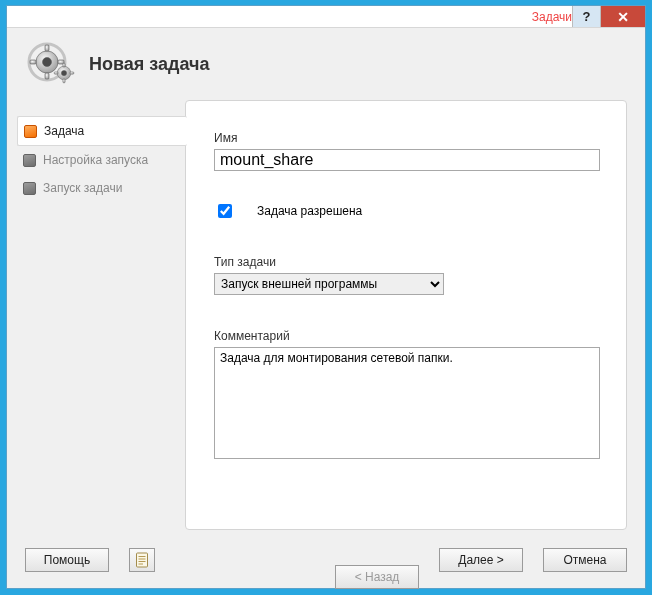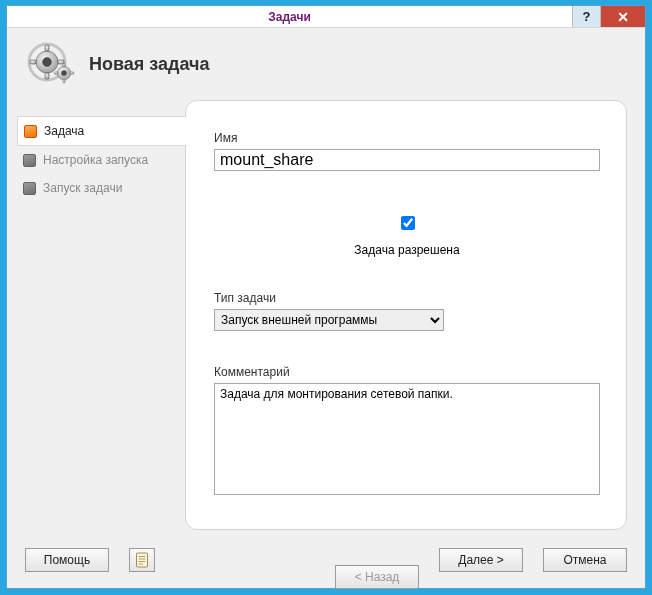--- a/index.html
+++ b/index.html
@@ -23,25 +23,24 @@
   }
   .titlebar {
     height: 22px;
     background: #fff;
     border-bottom: 1px solid #d7d7d7;
     display: flex;
     align-items: stretch;
   }
   .title-text {
     flex: 1;
-    text-align: center;
-    font-size: 12px;
-    color: #701a75;
+    text-align: right;
+    font-size: 12px;
+    color: #ef4444;
     line-height: 22px;
-    font-weight: bold;
   }
   .title-btns { display: flex; }
   .title-btn {
     width: 28px;
     display: flex;
     align-items: center;
     justify-content: center;
     border-left: 1px solid #bcbcbc;
     font-size: 13px;
     font-weight: bold;
@@ -98,21 +97,21 @@
   }
   .nav-item.active .nav-indicator {
     background: linear-gradient(160deg,#ffae5e,#f56f00);
     border-color:#c85200;
   }
 
   .panel {
     flex: 1;
     background: #fff;
     border: 1px solid #d4d4d4;
-    border-radius: 12px;
+    border-radius: 4px;
     margin-top: 6px;
     margin-bottom: 10px;
     padding: 30px 26px 20px 28px;
     position: relative;
     z-index:1;
     min-height: 430px;
   }
   .field-label {
     font-size: 12px;
     color: #333;
@@ -123,24 +122,23 @@
     height: 22px;
     border: 1px solid #a8a8a8;
     padding: 2px 5px;
     font-family: inherit;
     font-size: 16px;
     background:#fff;
   }
   .check-row {
     display: flex;
     align-items: center;
-    gap: 10px;
-    margin-top: 42px;
-    font-size: 12px;
-    flex-direction: column;
+    gap: 22px;
+    margin-top: 30px;
+    font-size: 12px;
   }
   .check-row input { width:14px; height:14px; }
   .select-wrap { margin-top: 34px; }
   select.combo {
     width: 230px;
     height: 22px;
     border: 1px solid #a8a8a8;
     font-family: inherit;
     font-size: 12px;
     background:#efefef;

